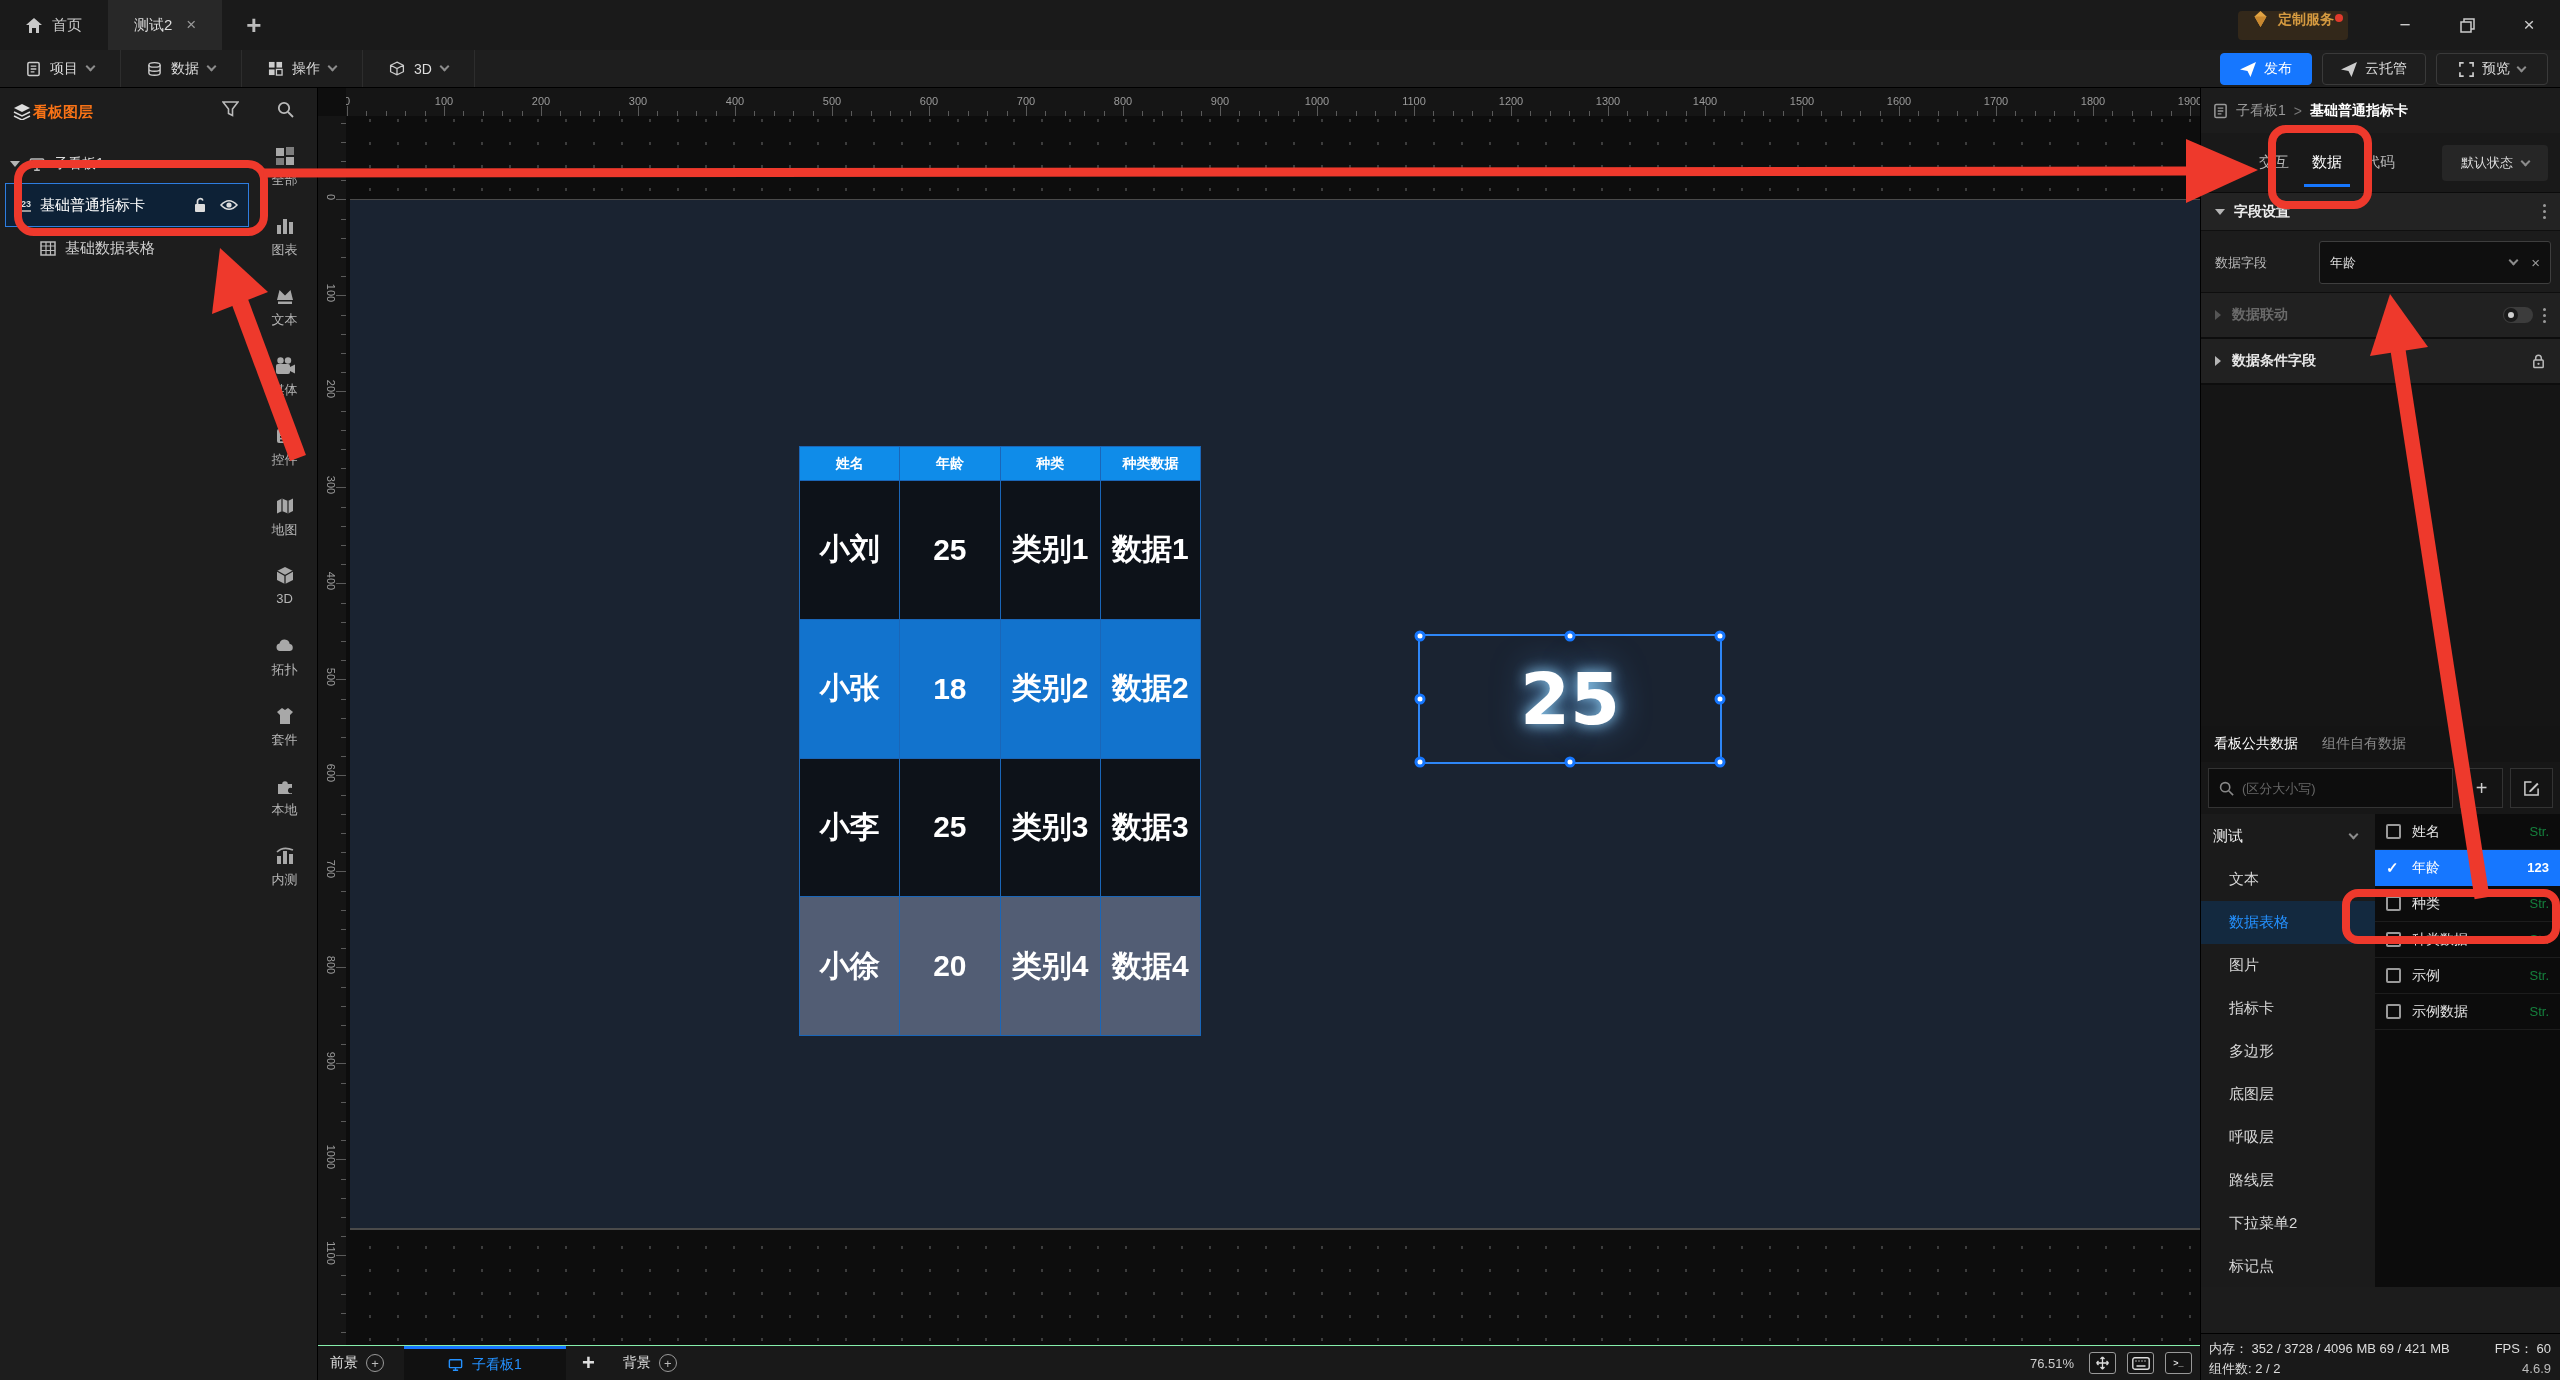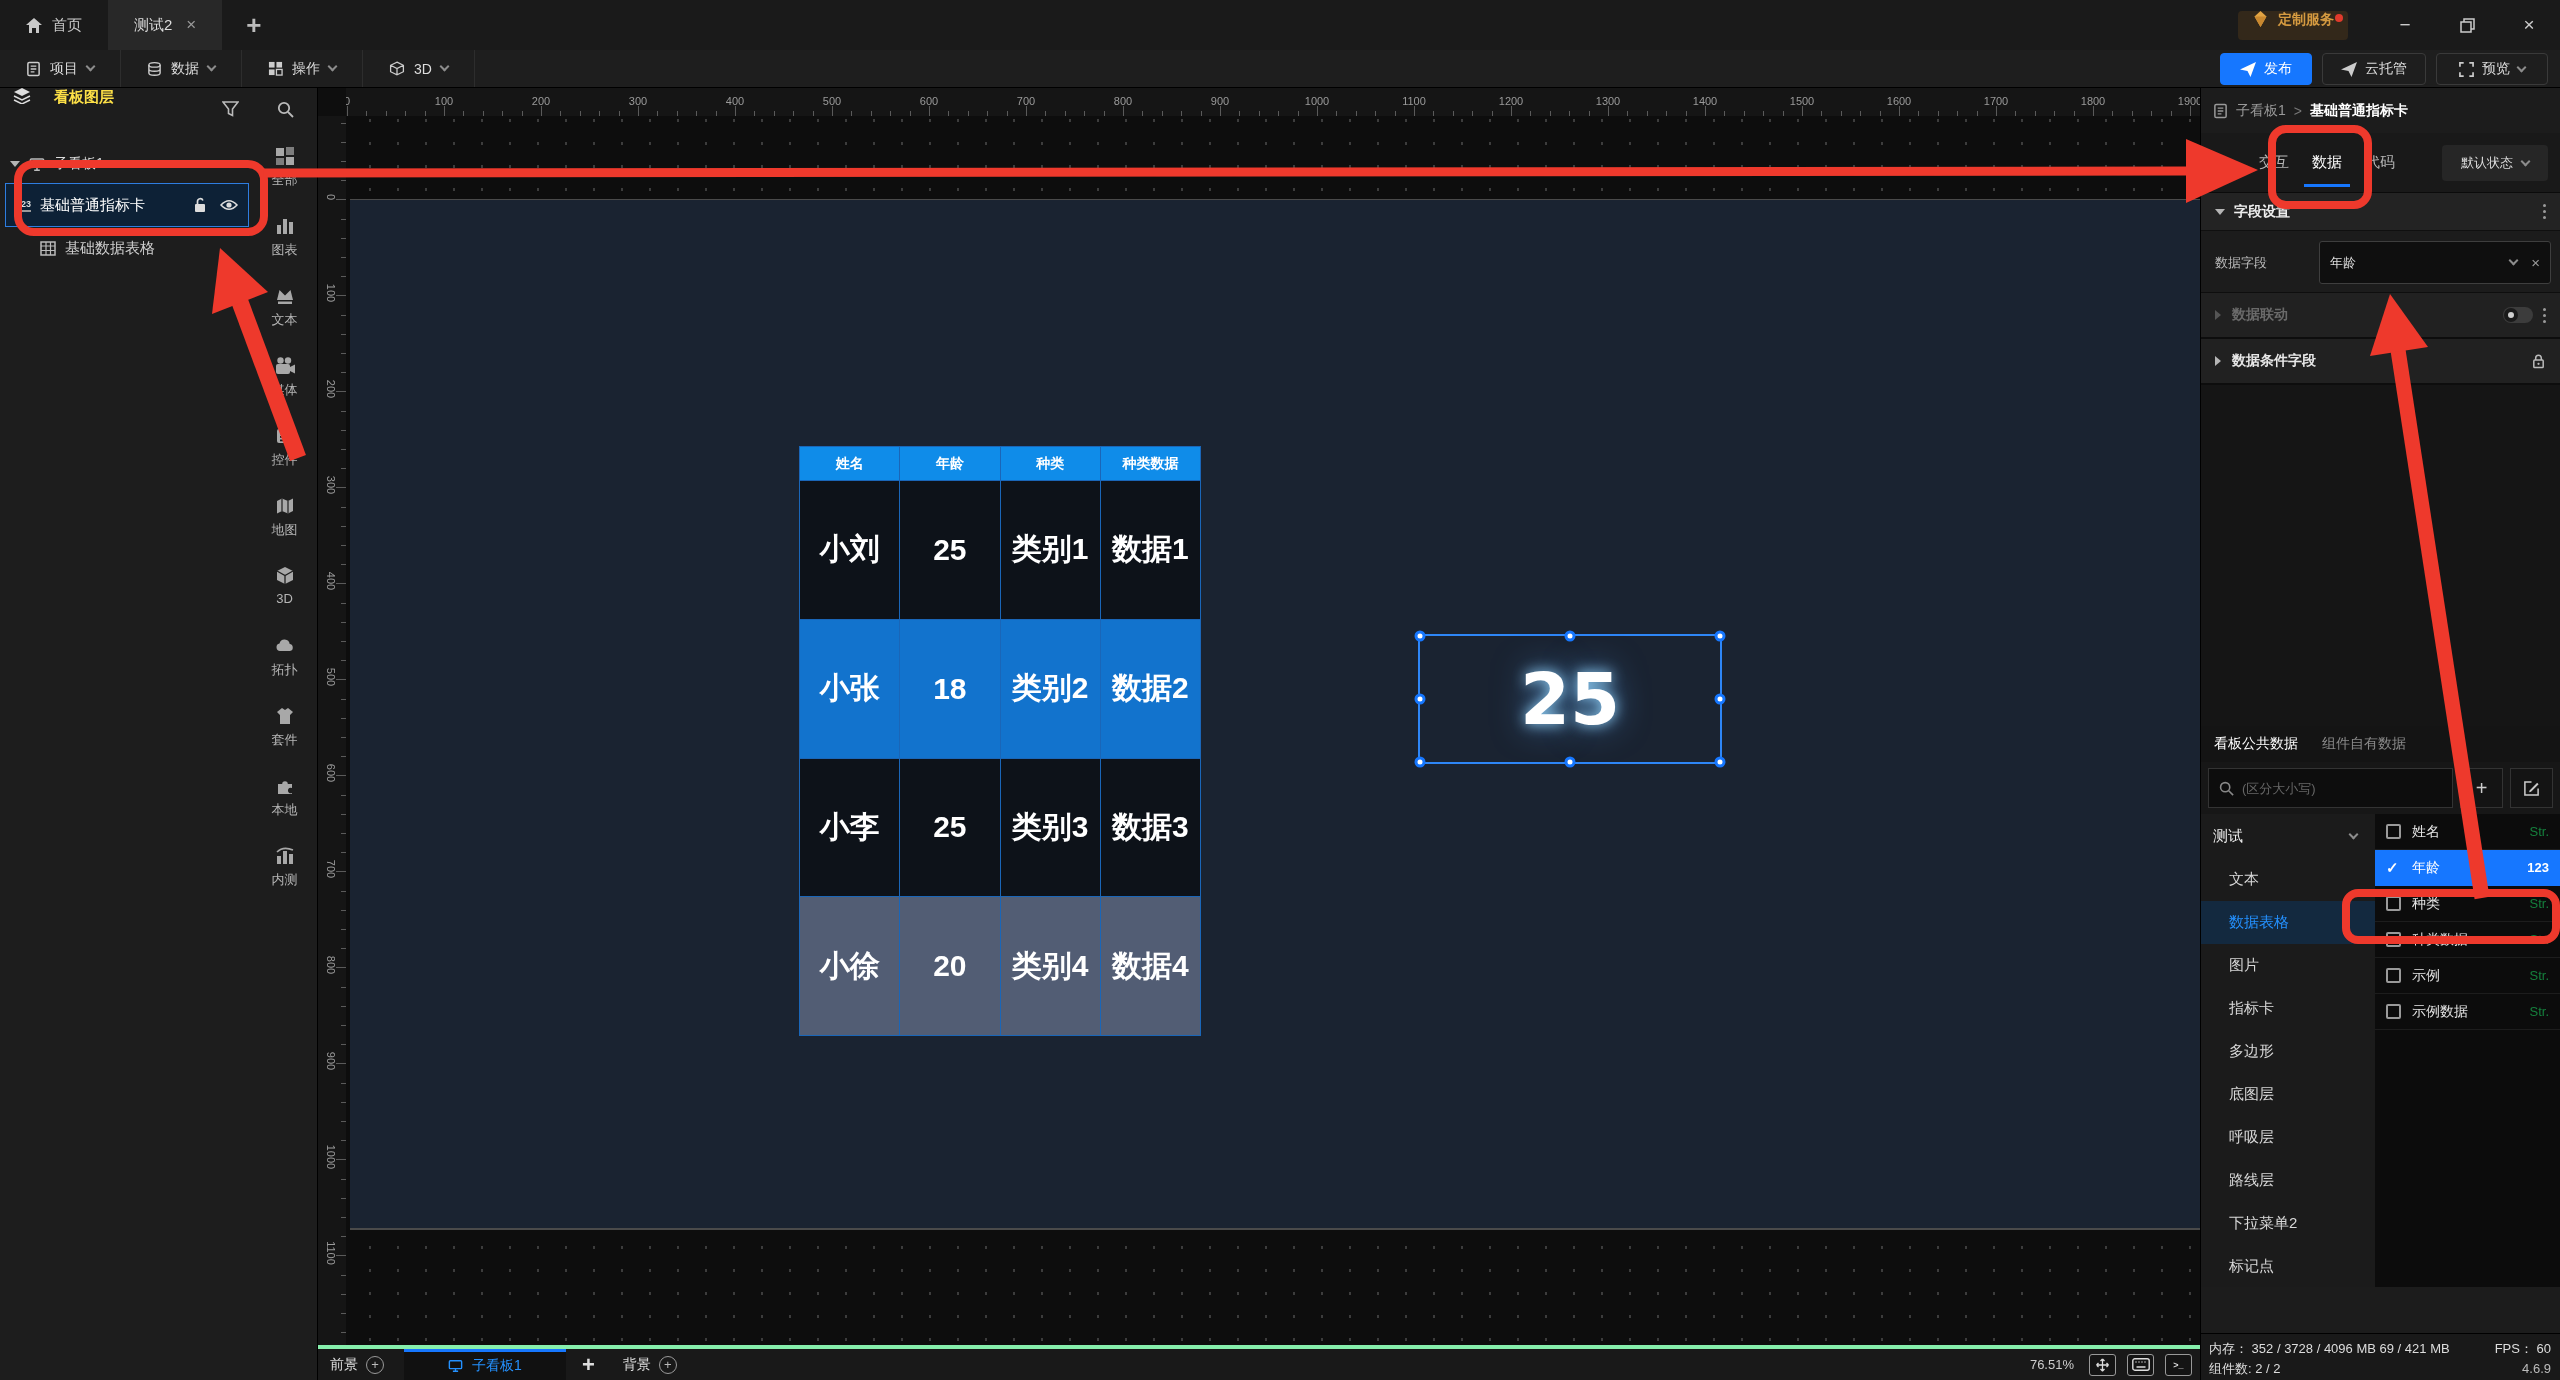--- a/index.html
+++ b/index.html
@@ -24,21 +24,21 @@
 .menubar{position:absolute;left:0;top:50px;width:2560px;height:38px;background:#1e1e1e;border-bottom:1px solid #000;display:flex;align-items:center}
 .menu-item{display:flex;align-items:center;gap:9px;padding:0 26px;height:100%;border-right:1px solid #2d2d2d;font-size:14px;color:#ddd}
 .chev{display:inline-block;width:7px;height:7px;border-right:2px solid #8c8c8c;border-bottom:2px solid #8c8c8c;transform:rotate(45deg);margin-top:-4px}
 .act-btn{position:absolute;top:53px;height:32px;border-radius:4px;display:flex;align-items:center;justify-content:center;gap:8px;font-size:14px;color:#ddd;border:1px solid #3a3a3a;background:transparent}
 #btn-publish{left:2220px;width:92px;background:#1677ff;border-color:#1677ff;color:#fff}
 #btn-cloud{left:2322px;width:104px}
 #btn-preview{left:2436px;width:112px}
 
 
 .layers-panel{position:absolute;left:0;top:88px;width:252px;height:1292px;background:#1d1d1d}
-.lp-header{display:flex;align-items:flex-start;gap:23px;height:48px;padding:0 13px;font-size:15px;font-weight:bold;color:#fde047}
+.lp-header{display:flex;align-items:center;gap:2px;height:48px;padding:0 13px;font-size:15px;font-weight:bold;color:#f97316}
 .hdr-icon{position:absolute;top:101px;z-index:5}
 .tree-row1{display:flex;align-items:center;gap:9px;padding:0 10px;height:28px;margin-top:14px;font-size:14px;color:#ddd}
 .caret-down{width:0;height:0;border-left:5px solid transparent;border-right:5px solid transparent;border-top:6px solid #b5b5b5}
 .tree-selected{position:relative;margin:5px 3px 0 5px;height:44px;border:1px solid #2e7de0;background:#0d2136;display:flex;align-items:center;gap:9px;padding:0 10px;font-size:15px;color:#fff}
 .num-icon{font-size:9px;font-weight:bold;color:#ddd;border-bottom:2px solid #999;line-height:11px}
 .tree-icons{margin-left:auto;display:flex;align-items:center;gap:12px}
 .tree-row3{display:flex;align-items:center;gap:9px;padding-left:40px;height:42px;font-size:15px;color:#cfcfcf}
 
 
 .strip{position:absolute;left:252px;top:88px;width:66px;height:1292px;background:#1d1d1d;border-right:1px solid #000;padding-top:58px;display:flex;flex-direction:column;align-items:center}
@@ -67,21 +67,21 @@
 .data-table .r3{background:#525d74}
 
 
 .sel-box{position:absolute;left:1068px;top:434px;width:304px;height:130px;border:2px solid #2e86f7}
 .ind-val{position:absolute;inset:0;display:flex;align-items:center;justify-content:center;
   font-family:"DejaVu Sans",sans-serif;font-size:72px;font-weight:bold;color:#fff;
   text-shadow:0 0 14px rgba(150,215,255,.95),0 0 34px rgba(90,170,255,.6)}
 .handle{position:absolute;width:11px;height:11px;border-radius:50%;background:#fff;border:3px solid #1677ff;transform:translate(-50%,-50%)}
 
 
-.bottom-bar{position:absolute;left:0;bottom:0;width:1882px;height:35px;background:#191919;border-top:4px solid #86efac;display:flex;align-items:center;z-index:6}
+.bottom-bar{position:absolute;left:0;bottom:0;width:1882px;height:35px;background:#191919;border-top:1px solid #86efac;display:flex;align-items:center;z-index:6}
 .bb-group{display:flex;align-items:center;gap:8px;font-size:14px;color:#ddd;padding:0 12px}
 .circle-plus{width:18px;height:18px;border:1px solid #999;border-radius:50%;display:flex;align-items:center;justify-content:center;font-size:13px;color:#bbb;line-height:1}
 .board-tab{margin-left:8px;width:162px;height:100%;background:#111;border-top:3px solid #1677ff;display:flex;align-items:center;justify-content:center;gap:9px;color:#2491ff;font-size:14px}
 .bb-add{font-size:22px;color:#ddd;padding:0 16px;font-weight:bold}
 .bb-right{position:absolute;right:8px;display:flex;align-items:center;gap:11px}
 .zoom-label{font-size:13px;color:#ccc;margin-right:4px}
 .bb-icon{width:27px;height:22px;border:1px solid #999;border-radius:3px;display:flex;align-items:center;justify-content:center;color:#ddd;font-size:9px;font-weight:bold;background:#141414}
 
 
 .inspector{position:absolute;left:2200px;top:88px;width:360px;height:1292px;background:#1c1c1c;border-left:1px solid #000}

